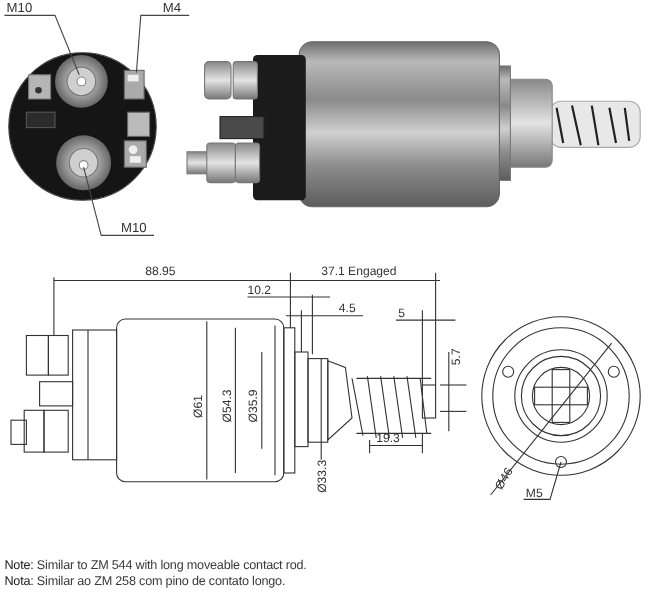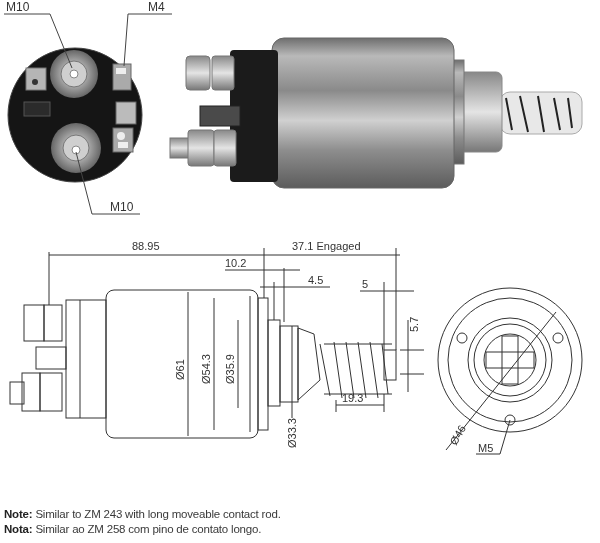--- a/index.html
+++ b/index.html
@@ -1,19 +1,19 @@
 <!DOCTYPE html>
 <html><head>
 <meta charset="utf-8">
 <style>
   html, body { margin: 0; padding: 0; background: #ffffff; }
   body { width: 600px; height: 543px; position: relative; overflow: hidden; font-family: "Liberation Sans", sans-serif; }
   svg { position: absolute; left: 0; top: 0; }
   .note { position: absolute; left: 4px; font-size: 11.5px; color: #3a3a3a; letter-spacing: -0.2px; }
-  .note b { color: #222; font-weight: bold; }
+  .note b { color: #222; font-weight: normal; }
   .lbl { font-family: "Liberation Sans", sans-serif; fill: #333; }
 </style>
 </head>
 <body>
 
 <svg width="600" height="543" viewBox="0 0 600 543" xmlns="http://www.w3.org/2000/svg">
   <defs>
     <linearGradient id="metal" x1="0" y1="0" x2="0" y2="1">
       <stop offset="0" stop-color="#6e6e6e"></stop>
       <stop offset="0.12" stop-color="#b9b9b9"></stop>
@@ -168,18 +168,18 @@
     <polyline points="510,420 500,454 476,454"></polyline>
   </g>
   <g class="lbl" font-size="11">
     <text transform="translate(456,446) rotate(-60)">Ø46</text>
     <text x="478" y="452">M5</text>
   </g>
 </svg>
 
 <div class="note" style="top:508px;">
   <b>Note:</b>
-  <span>Similar to ZM 243 with long moveable contact rod.</span>
+  <span>Similar to ZM 544 with long moveable contact rod.</span>
 </div>
 <div class="note" style="top:523px;">
   <b>Nota:</b>
   <span>Similar ao ZM 258 com pino de contato longo.</span>
 </div>
 
 </body></html>

